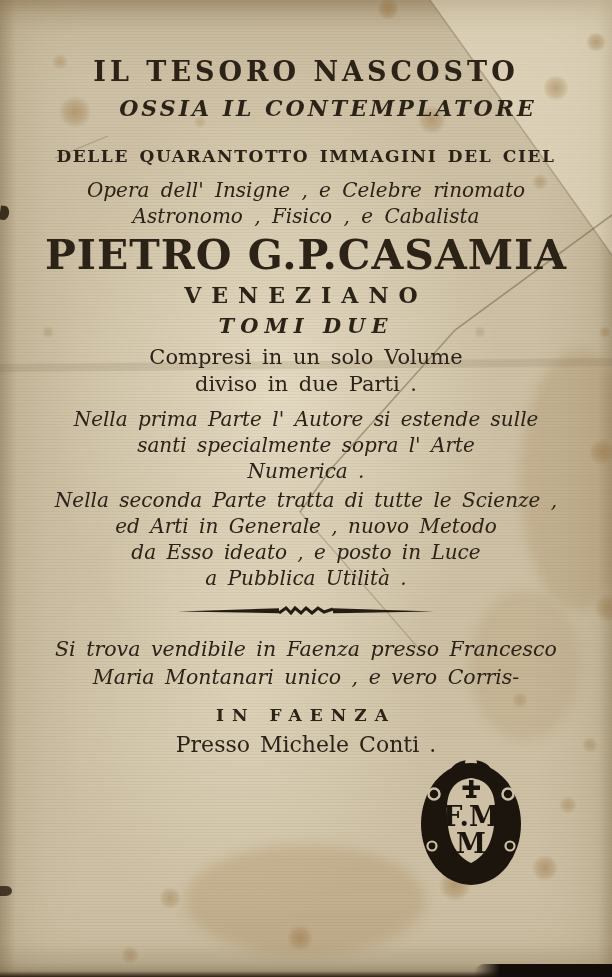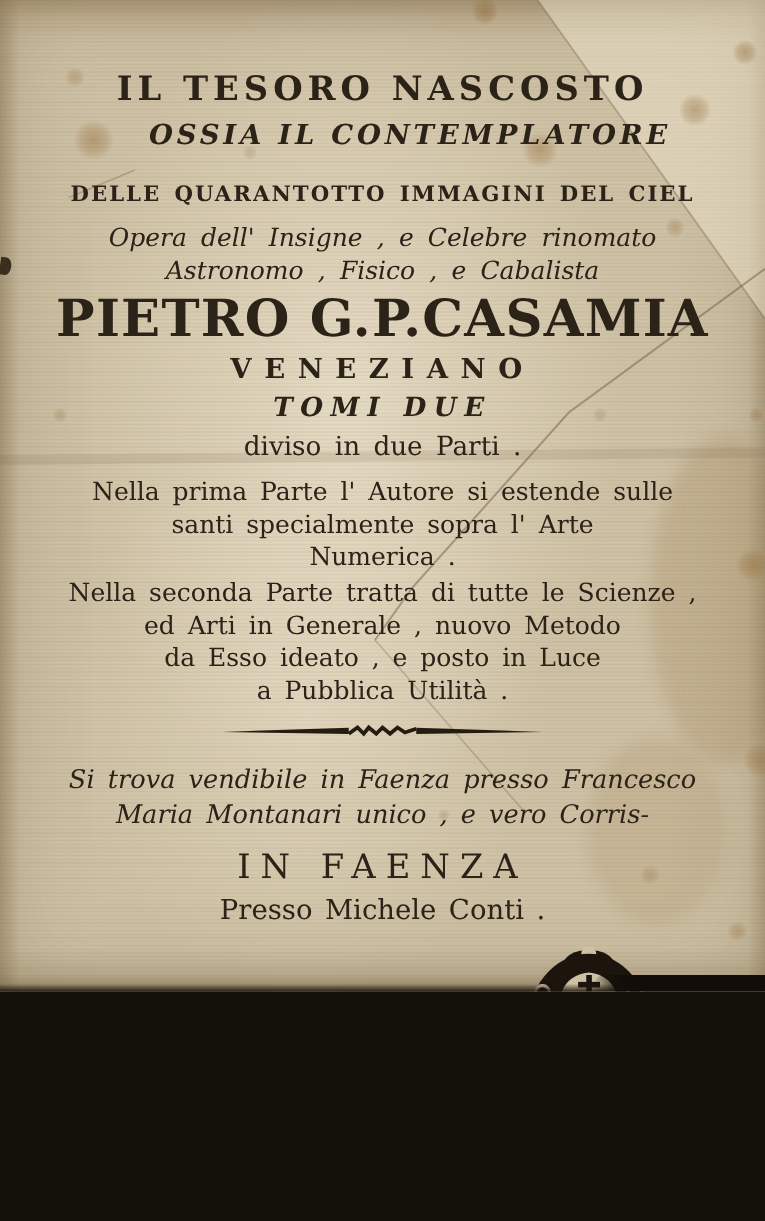--- a/index.html
+++ b/index.html
@@ -2,21 +2,21 @@
 <html><head>
 <meta charset="utf-8">
 <style>
   html,body{margin:0;padding:0;}
   body{
     width:612px;height:977px;overflow:hidden;
     background:#14100a;
     font-family:"DejaVu Serif","Liberation Serif",serif;
   }
   .page{
-    position:relative;width:612px;height:793px;overflow:hidden;
+    position:relative;width:612px;height:977px;overflow:hidden;
     color:#2b2218;
     background-color:#cdc0a4;
     background-image:
       repeating-linear-gradient(0deg, rgba(115,100,75,0.07) 0 1px, rgba(0,0,0,0) 1px 3px),
       radial-gradient(ellipse 300px 430px at 45% 40%, rgba(248,240,219,0.55), rgba(248,240,219,0) 75%),
       radial-gradient(ellipse 260px 300px at 40% 72%, rgba(244,236,214,0.40), rgba(244,236,214,0) 75%),
       linear-gradient(180deg, rgba(146,124,88,0.55) 0px, rgba(146,124,88,0.18) 14px, rgba(146,124,88,0) 32px),
       linear-gradient(0deg, rgba(95,75,45,0.45) 0px, rgba(95,75,45,0.12) 14px, rgba(95,75,45,0) 34px),
       linear-gradient(90deg, rgba(125,105,72,0.38) 0px, rgba(125,105,72,0) 16px),
       linear-gradient(270deg, rgba(125,105,72,0.30) 0px, rgba(125,105,72,0) 14px);
@@ -28,26 +28,26 @@
   .col{position:relative;z-index:3;text-align:center;padding-top:56px;}
   .line{white-space:nowrap;}
   .main-title{font-size:27px;font-weight:bold;letter-spacing:4px;}
   .subtitle{font-size:22px;font-weight:bold;font-style:italic;letter-spacing:3px;margin-top:8px;margin-left:44px;}
   .series{font-size:17px;font-weight:bold;letter-spacing:1.6px;line-height:1.32;margin-top:24px;word-spacing:3px;}
   .opera{font-size:20px;font-style:italic;line-height:1.3;margin-top:10px;word-spacing:5px;}
   .author{font-size:41px;font-weight:bold;letter-spacing:1px;margin-top:2px;}
   .origin{font-size:22px;font-weight:bold;letter-spacing:10px;margin-top:3px;}
   .tomi{font-size:21px;font-weight:bold;font-style:italic;letter-spacing:6px;margin-top:5px;}
   .volnote{font-size:21px;line-height:1.25;margin-top:6px;word-spacing:4px;}
-  .para{font-size:20px;line-height:1.3;word-spacing:4px;}
+  .para{font-size:20px;font-style:italic;line-height:1.3;word-spacing:4px;}
   .para1{margin-top:9px;}
   .para2{margin-top:3px;}
   .divider{margin:13px auto 0 auto;display:block;}
   .seller{font-size:20.5px;font-style:italic;line-height:1.38;margin-top:17px;word-spacing:4px;}
-  .city{font-size:27px;font-weight:normal;letter-spacing:8px;margin-top:13px;}
+  .city{font-size:17px;font-weight:bold;letter-spacing:8px;margin-top:13px;}
   .printer{font-size:22px;margin-top:7px;word-spacing:3px;}
   .mark{position:absolute;left:416px;top:754px;z-index:4;}
   .overlay{position:absolute;inset:0;z-index:2;pointer-events:none;}
   .spot{position:absolute;border-radius:50%;pointer-events:none;z-index:2;}
   .bigspot{position:absolute;border-radius:50%;pointer-events:none;filter:blur(6px);z-index:1;}
   .corner-br{position:absolute;right:0;bottom:0;width:138px;height:13px;z-index:5;
     background:linear-gradient(90deg, rgba(18,13,8,0) 0, #120d08 26px);
     border-radius:10px 0 0 0;}
   .bottom-strip{position:absolute;left:0;right:0;bottom:0;height:6px;z-index:4;
     background:linear-gradient(0deg, rgba(28,20,11,0.85), rgba(28,20,11,0));}
@@ -84,20 +84,21 @@
       <div class="line">DELLE QUARANTOTTO IMMAGINI DEL CIEL</div>
     </div>
     <div class="opera">
       <div class="line">Opera dell' Insigne , e Celebre rinomato</div>
       <div class="line">Astronomo , Fisico , e Cabalista</div>
     </div>
     <div class="line author">PIETRO G.P.CASAMIA</div>
     <div class="line origin">VENEZIANO</div>
     <div class="line tomi">TOMI DUE</div>
     <div class="volnote">
+      <div class="line">Compresi in un solo Volume</div>
       <div class="line">diviso in due Parti .</div>
     </div>
     <div class="para para1">
       <div class="line">Nella prima Parte l' Autore si estende sulle</div>
       <div class="line">santi specialmente sopra l' Arte</div>
       <div class="line">Numerica .</div>
     </div>
     <div class="para para2">
       <div class="line">Nella seconda Parte tratta di tutte le Scienze ,</div>
       <div class="line">ed Arti in Generale ,  nuovo Metodo</div>

